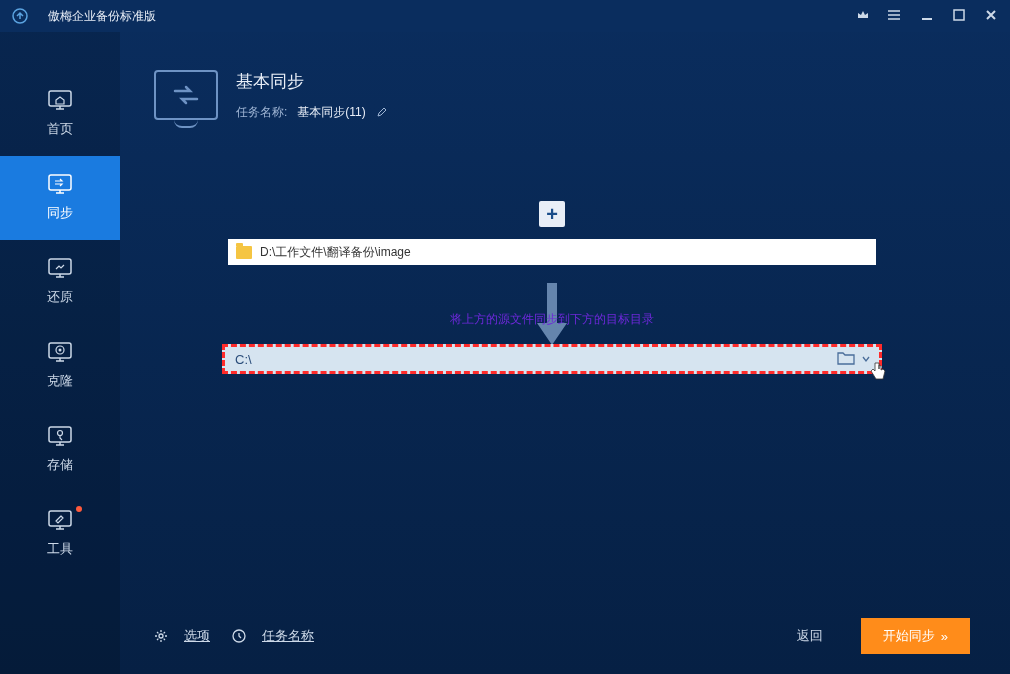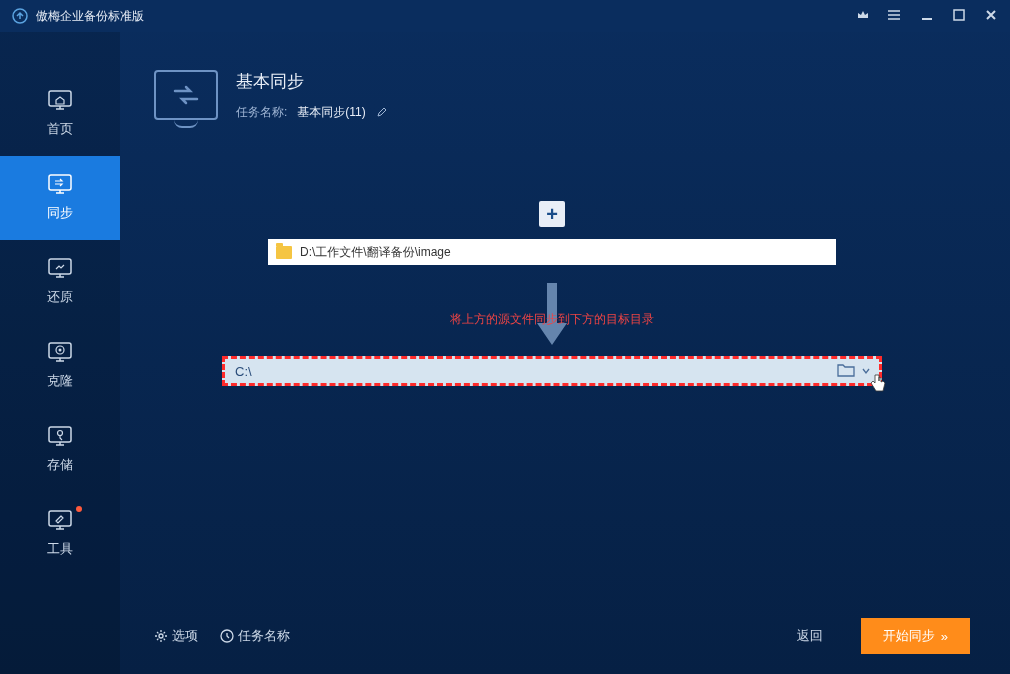--- a/index.html
+++ b/index.html
@@ -1,46 +1,46 @@
 <!DOCTYPE html>
 <html><head>
 <meta charset="utf-8">
 <style>
 * { margin: 0; padding: 0; box-sizing: border-box; font-family: "Microsoft YaHei", sans-serif; }
 body { width: 1010px; height: 674px; background: linear-gradient(180deg, #0a2d5e 0%, #062044 100%); overflow: hidden; position: relative; }
 .titlebar { height: 32px; background: #0a2d5e; display: flex; align-items: center; padding: 0 12px; color: #e8eef7; font-size: 12px; justify-content: space-between; }
-.titlebar-left { display: flex; align-items: center; gap: 8px; }
+.titlebar-left { display: flex; align-items: center; gap: 20px; }
 .titlebar-right { display: flex; align-items: center; gap: 18px; }
 .titlebar-right svg, .titlebar-right span { cursor: pointer; }
 .main { display: flex; height: calc(674px - 32px); }
 .sidebar { width: 120px; background: rgba(0,0,0,0.15); display: flex; flex-direction: column; padding-top: 40px; }
 .sidebar-item { display: flex; flex-direction: column; align-items: center; gap: 8px; padding: 16px 0 18px; color: #cdd9e8; font-size: 13px; cursor: pointer; position: relative; }
 .sidebar-item.active { background: #1a7be0; color: #fff; }
 .sidebar-item svg { width: 28px; height: 24px; }
 .sidebar-item .dot { position: absolute; top: 14px; right: 38px; width: 6px; height: 6px; background: #ff5a3c; border-radius: 50%; }
 .content { flex: 1; padding: 38px 60px 0 34px; position: relative; color: #e8eef7; }
 .header-row { display: flex; align-items: flex-start; gap: 18px; }
 .sync-icon-box { width: 64px; height: 50px; border: 2px solid #6e93c4; border-radius: 4px; display: flex; align-items: center; justify-content: center; position: relative; }
 .sync-icon-box::after { content: ""; position: absolute; bottom: -10px; left: 50%; transform: translateX(-50%); width: 24px; height: 6px; border-bottom: 2px solid #6e93c4; border-radius: 0 0 8px 8px; }
 .header-text h2 { font-size: 17px; font-weight: normal; margin-bottom: 0; }
 .header-text .task { font-size: 12px; color: #9fb5d4; display: flex; align-items: flex-end; gap: 10px; margin-top: 11px; }
 .header-text .task-name { color: #e8eef7; }
 .center-area { margin-top: 80px; display: flex; flex-direction: column; align-items: center; }
 .add-btn { width: 26px; height: 26px; background: #e8eef7; color: #1a4d8a; font-size: 20px; font-weight: bold; display: flex; align-items: center; justify-content: center; cursor: pointer; margin-bottom: 12px; border-radius: 2px; }
-.source-bar { width: 568px; height: 26px; background: #fff; display: flex; align-items: center; padding: 0 8px; font-size: 12px; color: #333; }
+.source-bar { width: 648px; height: 26px; background: #fff; display: flex; align-items: center; padding: 0 8px; font-size: 12px; color: #333; }
 .folder-icon { width: 16px; height: 13px; background: #f5c542; margin-right: 8px; border-radius: 1px; position: relative; }
 .folder-icon::before { content: ""; position: absolute; top: -3px; left: 0; width: 7px; height: 3px; background: #f5c542; border-radius: 1px 1px 0 0; }
 .arrow-down { margin-top: 18px; margin-bottom: 0; }
-.hint-text { font-size: 12px; color: #ef4444; margin-top: -42px; margin-bottom: 28px; }
+.hint-text { font-size: 12px; color: #6d28d9; margin-top: -42px; margin-bottom: 16px; }
 .dest-bar { width: 660px; height: 30px; background: #d6e4f0; border: 3px dashed #ff2b2b; display: flex; align-items: center; padding: 0 10px; font-size: 13px; color: #2a4d7a; position: relative; cursor: pointer; }
 .dest-right { position: absolute; right: 8px; display: flex; align-items: center; gap: 6px; }
 .cursor-hand { position: absolute; right: -8px; bottom: -10px; }
 .bottom-bar { position: absolute; bottom: 20px; left: 34px; right: 40px; display: flex; align-items: center; justify-content: space-between; font-size: 13px; color: #cdd9e8; }
 .bottom-left { display: flex; gap: 22px; }
-.bottom-left button { background: none; border: none; color: #cdd9e8; font-size: 13px; cursor: pointer; display: flex; align-items: center; gap: 4px; }
+.bottom-left button { background: none; border: none; color: #cdd9e8; font-size: 13px; cursor: pointer; display: flex; align-items: center; gap: 16px; text-decoration: underline; }
 .bottom-right { display: flex; align-items: center; gap: 38px; }
 .back-link { cursor: pointer; }
 .start-btn { background: #ff8c1a; color: #fff; border: none; padding: 9px 22px; font-size: 13px; cursor: pointer; display: flex; align-items: center; gap: 6px; }
 .titlebar-icon { color: #cdd9e8; }
 </style>
 </head>
 <body>
 
 <div class="titlebar">
   <div class="titlebar-left">

